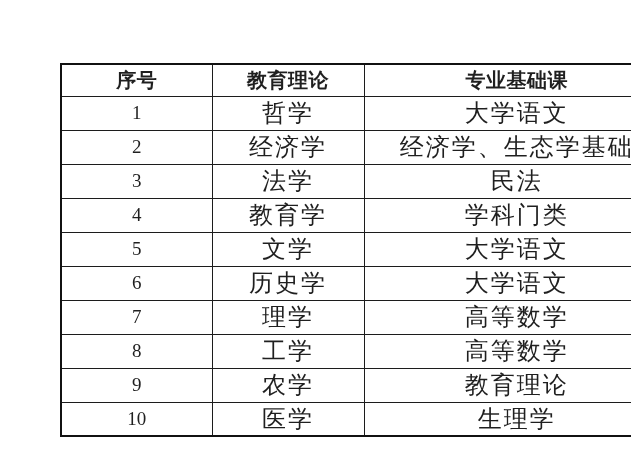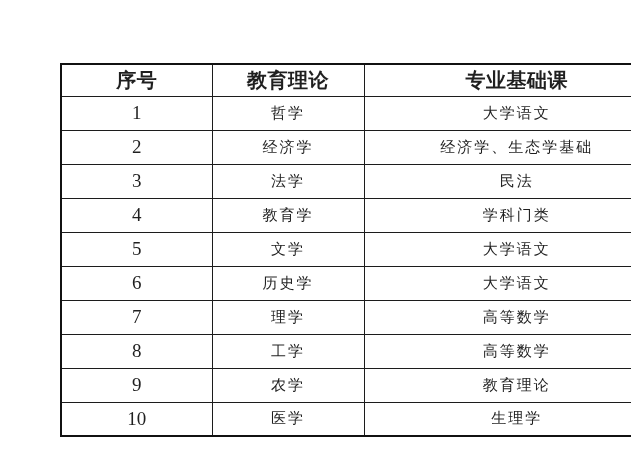--- a/index.html
+++ b/index.html
@@ -42,21 +42,21 @@
   }
   table.subject-table th {
     height: 32px;
     font-family: "Liberation Sans", "DejaVu Sans", sans-serif;
     font-weight: bold;
     font-size: 20px;
     letter-spacing: 0.5px;
   }
   table.subject-table td {
     height: 34px;
-    font-size: 15px;
+    font-size: 24px;
     letter-spacing: 2px;
   }
   table.subject-table td.serial {
     letter-spacing: 0;
     font-size: 19px;
   }
 </style>
 </head>
 <body>
 

